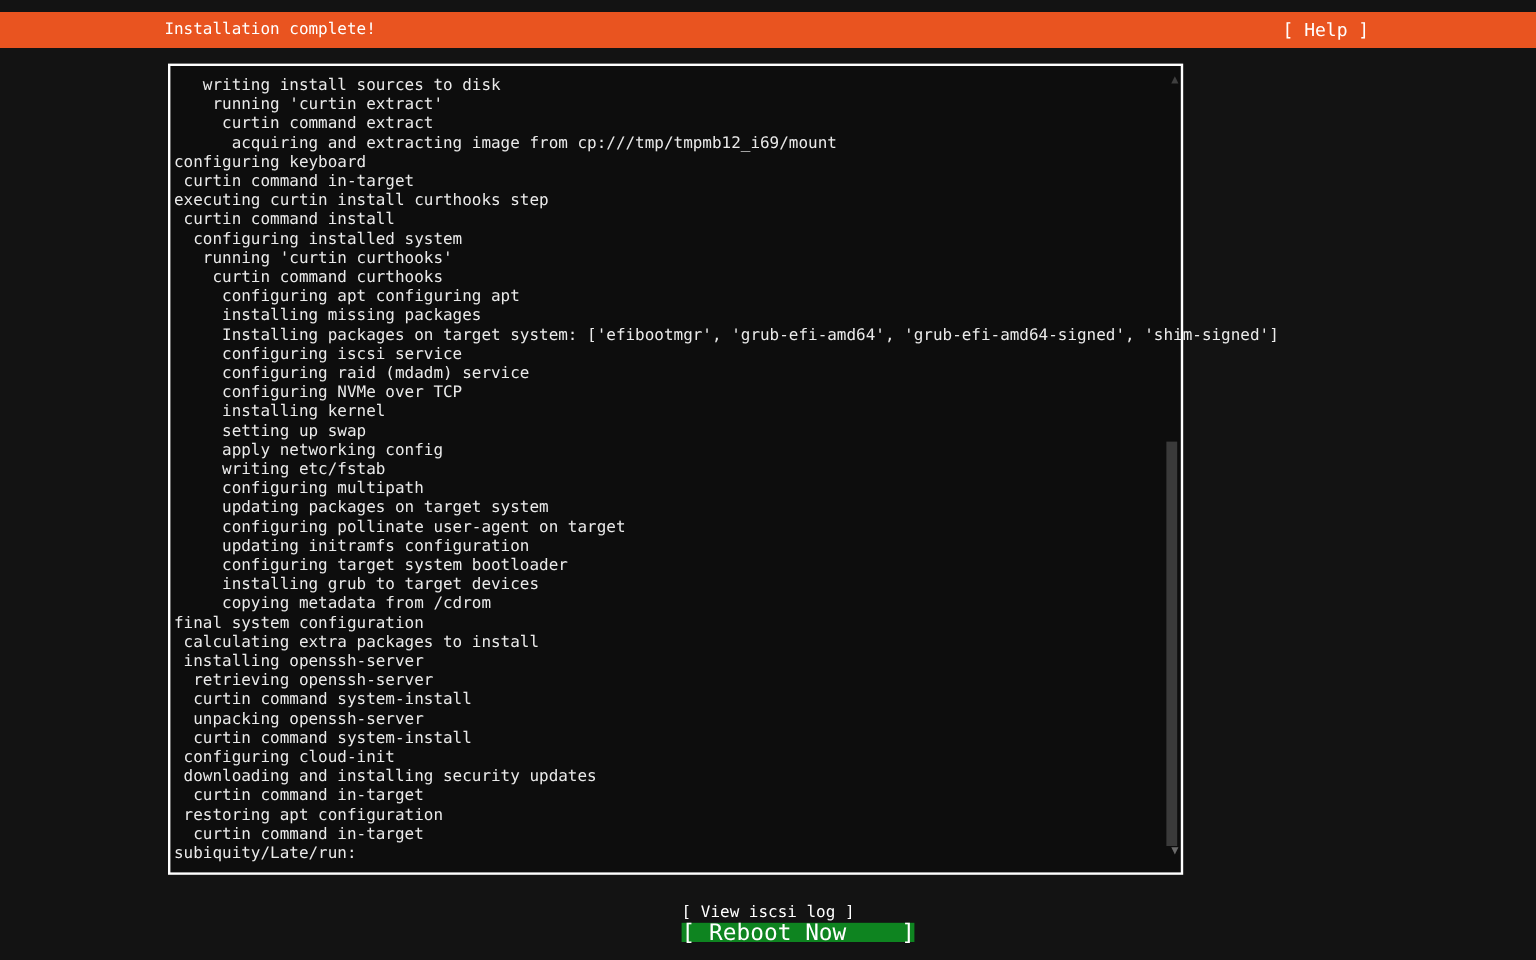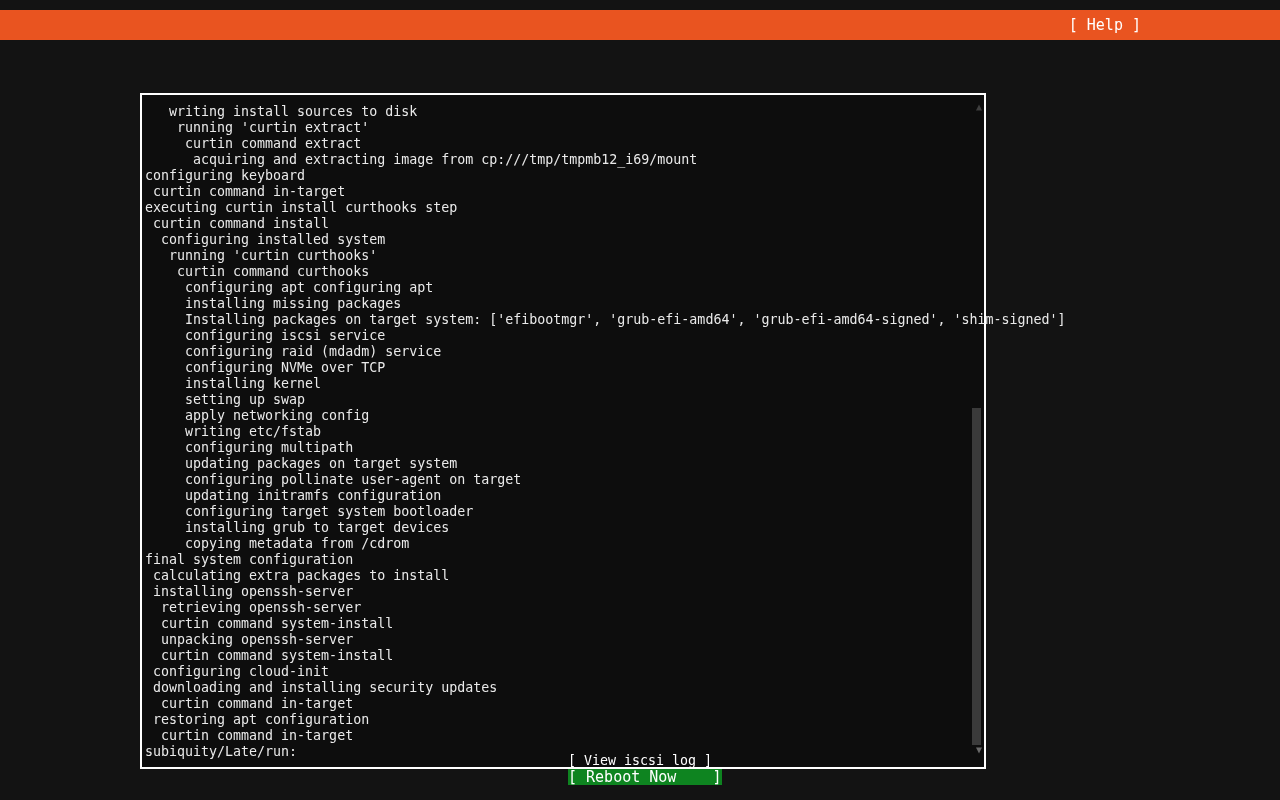--- a/index.html
+++ b/index.html
@@ -33,21 +33,20 @@
     white-space: pre;
     cursor: pointer;
     text-align: right;
   }
   .log-panel {
     position: absolute;
     left: 140px; top: 53px;
     width: 846px; height: 676px;
     border: 2px solid #ffffff;
     background: #0d0d0d;
-    margin-top: 40px;
   }
   .log-text {
     position: absolute;
     left: 3px; top: 9px;
     font-family: "DejaVu Sans Mono", "Liberation Mono", monospace;
     font-size: 13.3px;
     line-height: 16px;
     color: #eaeaea;
     white-space: pre;
   }
@@ -79,32 +78,33 @@
     left: 568px; top: 753px;
     font-size: 13.3px;
     line-height: 16px;
     color: #ffffff;
     white-space: pre;
     cursor: pointer;
   }
   .btn-reboot {
     position: absolute;
     left: 568px; top: 769px;
-    font-size: 15px;
+    font-size: 19px;
     line-height: 16px;
     color: #ffffff;
     background: #0E8420;
     white-space: pre;
     cursor: pointer;
   }
 </style>
 </head>
 <body>
 
 <div class="header-bar">
+  <div class="header-title">Installation complete!</div>
   <div class="header-help">[ Help ]</div>
 </div>
 
 <div class="log-panel">
   <pre class="log-text">   writing install sources to disk
     running 'curtin extract'
      curtin command extract
       acquiring and extracting image from cp:///tmp/tmpmb12_i69/mount
 configuring keyboard
  curtin command in-target

